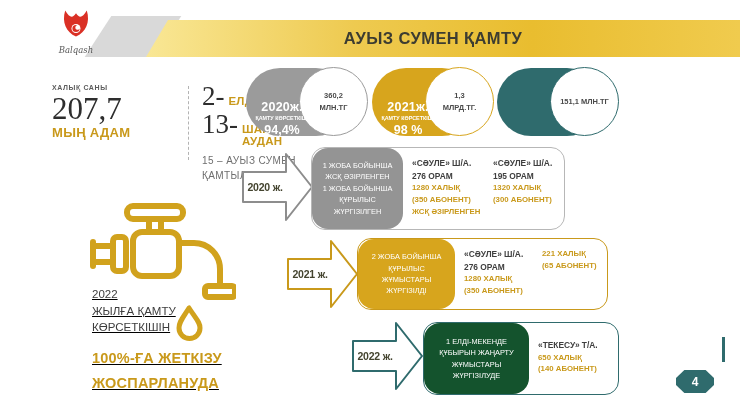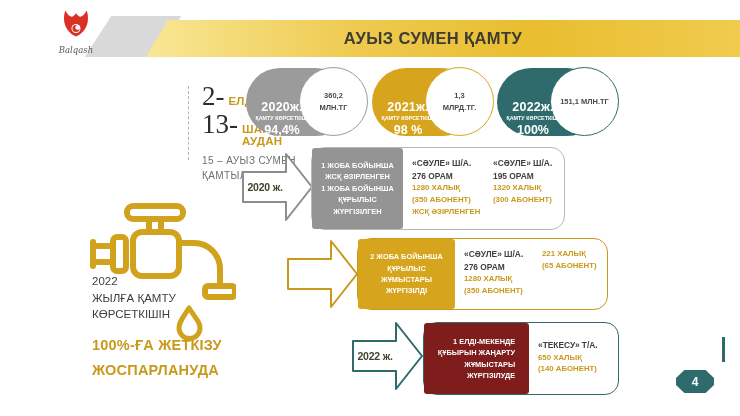--- a/index.html
+++ b/index.html
@@ -27,21 +27,21 @@
   .v-divider{position:absolute;left:188px;top:86px;height:74px;border-left:1px dashed #b3b3b3;}
 
   .settle{position:absolute;left:202px;top:82px;width:130px;}
   .settle-row{display:flex;align-items:baseline;gap:4px;}
   .settle-num{font-family:"Liberation Serif",serif;font-size:27px;color:#2e2e2e;line-height:1.05;}
   .settle-label{font-size:11.5px;font-weight:bold;color:#c9991b;letter-spacing:.2px;}
   .settle-note{font-size:10px;font-weight:normal;color:#6e6e6e;letter-spacing:.4px;margin-top:6px;line-height:1.5;}
 
   
   .faucet{position:absolute;left:86px;top:200px;}
-  .plan{position:absolute;left:92px;top:273px;width:140px;}
+  .plan{position:absolute;left:92px;top:286px;width:140px;text-decoration:underline;}
   .plan-intro{font-size:11.5px;color:#3d3d3d;line-height:1.45;}
   .plan-highlight{font-size:14.5px;font-weight:bold;color:#c9991b;line-height:1.75;margin-top:10px;letter-spacing:.2px;}
 
   .pre{white-space:pre-line;}
 
   
   .badge{position:absolute;top:67px;width:122px;height:70px;}
   .badge .pill{position:absolute;left:0;top:1px;width:104px;height:68px;border-radius:34px;z-index:1;}
   .badge .circle{position:absolute;left:53px;top:0;width:69px;height:69px;border-radius:50%;
                  background:#fff;box-sizing:border-box;display:flex;align-items:center;justify-content:center;
@@ -55,32 +55,32 @@
   .badge.gray .pill{background:#9b9b9b;} .badge.gray .circle{border:1.5px solid #9b9b9b;}
   .badge.gold .pill{background:#d7a51d;} .badge.gold .circle{border:1.5px solid #d7a51d;}
   .badge.teal .pill{background:#2f6b6d;} .badge.teal .circle{border:1.5px solid #2f6b6d;}
 
   
   .arrow{position:absolute;width:74px;height:74px;}
   .arrow svg{position:absolute;left:0;top:0;}
   .arrow .a-label{position:absolute;left:2px;top:0;width:44px;height:100%;display:flex;align-items:center;
                   justify-content:center;font-size:10.5px;font-weight:bold;color:#44442f;letter-spacing:-.2px;}
   .rowbox{position:absolute;background:#fff;border-radius:14px;box-sizing:border-box;}
-  .rowbox .seg{position:absolute;left:0;top:0;height:100%;border-radius:3px;
+  .rowbox .seg{position:absolute;left:0;top:0;height:100%;border-radius:16px;
                display:flex;align-items:center;justify-content:center;text-align:center;
-               color:#fff;font-size:7.4px;font-weight:bold;line-height:1.55;padding:0 6px;box-sizing:border-box;}
+               color:#fff;font-size:7.4px;font-weight:normal;line-height:1.55;padding:0 6px;box-sizing:border-box;}
   .rowbox .col{position:absolute;top:9px;text-align:left;}
   .col .c-title{font-size:8.4px;font-weight:bold;color:#3f3f3f;line-height:1.5;}
   .col .c-stats{font-size:7.8px;font-weight:bold;color:#c9991b;line-height:1.5;}
   .rowbox.r1{left:311px;top:147px;width:254px;height:83px;border:1px solid #b7b7b7;}
   .rowbox.r1 .seg{width:91px;background:#949494;}
   .rowbox.r2{left:357px;top:238px;width:251px;height:72px;border:1px solid #c9991b;}
   .rowbox.r2 .seg{width:97px;background:#d7a51d;}
   .rowbox.r3{left:423px;top:322px;width:196px;height:73px;border:1px solid #2f6b6d;}
-  .rowbox.r3 .seg{width:105px;background:#7f1d1d;text-align:right;}
+  .rowbox.r3 .seg{width:105px;background:#14532d;}
 
   
   .page-badge{position:absolute;left:676px;top:370px;width:38px;height:23px;background:#2f6b6d;
               clip-path:polygon(22% 0%,78% 0%,100% 35%,100% 65%,78% 100%,22% 100%,0% 65%,0% 35%);
               display:flex;align-items:center;justify-content:center;color:#fff;font-size:12px;font-weight:bold;}
   .edge-tick{position:absolute;left:722px;top:337px;width:3px;height:25px;background:#2f6b6d;}
 </style>
 </head>
 <body>
 
@@ -93,20 +93,25 @@
 
   <div class="logo">
     <svg width="36" height="32" viewBox="0 0 40 34">
       <path d="M8,2 C4,15 9,26 20,31 C31,26 36,15 32,2 C27,10 24,11 20,5 C16,11 13,10 8,2 Z" fill="#da3025"></path>
       <circle cx="20" cy="22" r="5" fill="#ffffff"></circle>
       <path d="M20,18 a4,4 0 1 0 4,4 a2.5,2.5 0 1 1 -2.5,-3.5 Z" fill="#da3025"></path>
     </svg>
     <div class="logo-text">Balqash</div>
   </div>
 
+  <div class="pop">
+    <div class="pop-label">ХАЛЫҚ САНЫ</div>
+    <div class="pop-value">207,7</div>
+    <div class="pop-unit">МЫҢ АДАМ</div>
+  </div>
 
   <div class="v-divider"></div>
 
   <div class="settle">
     <div class="settle-row">
       <span class="settle-num">2-</span>
       <span class="settle-label">ЕЛДІ МЕКЕН</span>
     </div>
     <div class="settle-row">
       <span class="settle-num">13-</span>
@@ -156,25 +161,20 @@
     <div class="pill-text">
       <div class="b-year">2021ж.</div>
       <div class="b-label">ҚАМТУ КӨРСЕТКІШІ</div>
       <div class="b-pct">98 %</div>
     </div>
   </div>
   <div class="badge teal" style="left:497px">
     <div class="pill"></div>
     <div class="circle">
       <div class="b-amount pre">151,1 МЛН.ТГ</div>
-    </div>
-    <div class="pill-text">
-      <div class="b-year">2022ж.</div>
-      <div class="b-label">ҚАМТУ КӨРСЕТКІШІ</div>
-      <div class="b-pct">100%</div>
     </div>
   </div>
 
   <div class="arrow" style="left:241px;top:150px;color:#8d8d8d">
     <svg width="74" height="74" viewBox="0 0 74 74">
       <polygon points="2,22 45,22 45,4 71,37 45,70 45,52 2,52" fill="#fff" stroke="currentColor" stroke-width="2" stroke-linejoin="round"></polygon>
     </svg>
     <div class="a-label">2020 ж.</div>
   </div>
   <div class="rowbox r1">
@@ -194,20 +194,21 @@
 195 ОРАМ</div>
       <div class="c-stats pre">1320 ХАЛЫҚ
 (300 АБОНЕНТ)</div>
     </div>
   </div>
 
   <div class="arrow" style="left:286px;top:237px;color:#c9991b">
     <svg width="74" height="74" viewBox="0 0 74 74">
       <polygon points="2,22 45,22 45,4 71,37 45,70 45,52 2,52" fill="#fff" stroke="currentColor" stroke-width="2" stroke-linejoin="round"></polygon>
     </svg>
+    <div class="a-label">2021 ж.</div>
   </div>
   <div class="rowbox r2">
     <div class="seg pre">2 ЖОБА БОЙЫНША
 ҚҰРЫЛЫС
 ЖҰМЫСТАРЫ
 ЖҮРГІЗІЛДІ</div>
     <div class="col" style="left:106px;width:74px">
       <div class="c-title pre">«СӘУЛЕ» Ш/А.
 276 ОРАМ</div>
       <div class="c-stats pre">1280 ХАЛЫҚ

